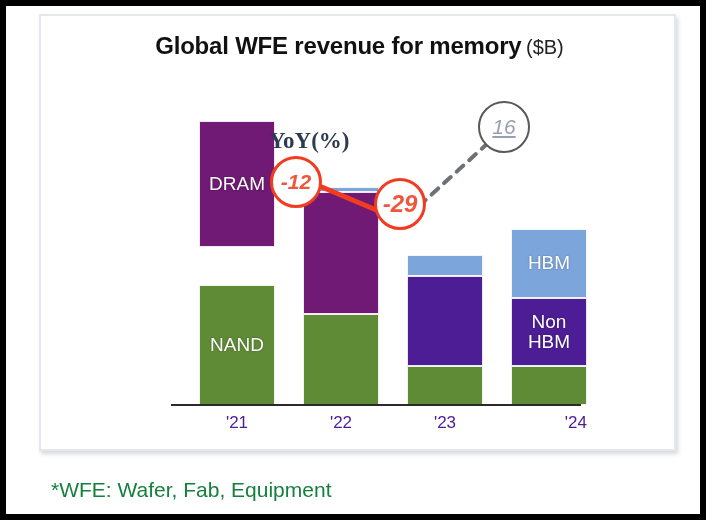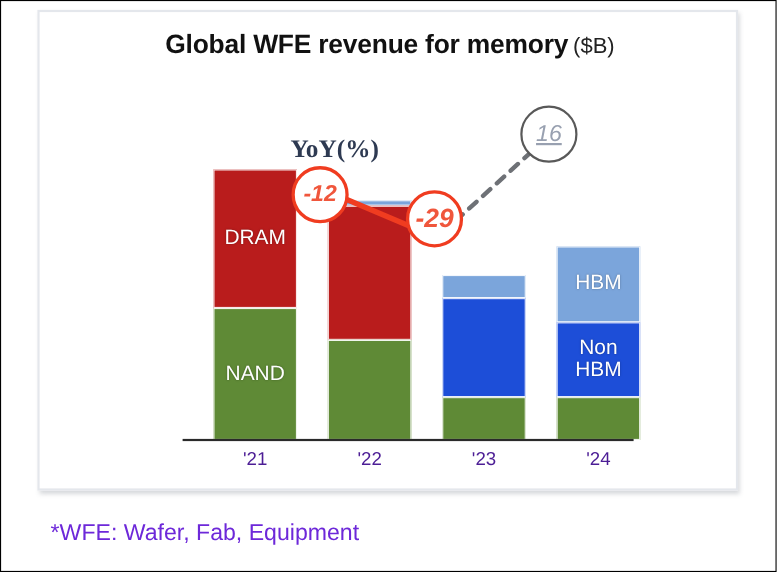--- a/index.html
+++ b/index.html
@@ -16,21 +16,21 @@
   }
 
   
   #slide-frame {
     position: absolute;
     left: 0;
     top: 0;
     width: 706px;
     height: 520px;
     box-sizing: border-box;
-    border: 1px solid #000000;
+    border: 6px solid #000000;
     background: #ffffff;
   }
 
   
   #chart-panel {
     position: absolute;
     left: 33px;
     top: 8px;
     width: 637px;
     height: 437px;
@@ -87,24 +87,24 @@
   }
   .seg {
     position: relative;
     width: 100%;
     box-sizing: border-box;
     border: 1px solid rgba(255,255,255,0.9);
     display: flex;
     align-items: center;
     justify-content: center;
   }
-  .seg-dram  { background: #b91c1c; }
+  .seg-dram  { background: #701a75; }
   .seg-nand  { background: #5F8A36; }
   .seg-hbm   { background: #7BA5DB; }
-  .seg-nonhbm{ background: #1d4ed8; }
+  .seg-nonhbm{ background: #4c1d95; }
 
   .seg-label {
     font-size: 19px;
     font-weight: normal;
     color: #ffffff;
     line-height: 1.07;
     text-align: center;
     text-shadow: 0 0 2px rgba(0,0,0,0.35);
     white-space: pre-line;
     pointer-events: none;
@@ -172,21 +172,21 @@
     width: 637px; height: 437px;
     pointer-events: none;
   }
 
   
   #footnote {
     position: absolute;
     left: 45px;
     top: 472px;
     font-size: 21px;
-    color: #6d28d9;
+    color: #15803d;
     white-space: nowrap;
     text-align: right;
   }
 </style>
 </head>
 <body>
 
 <div id="slide-frame">
 
   <div id="chart-panel">
@@ -197,21 +197,21 @@
     </div>
 
 
     <div id="plot-area">
 
       <div id="bars-host">
           <div class="bar-group" style="left: 158px;">
             <div class="seg seg-dram" style="height: 126px;">
               <span class="seg-label">DRAM</span>
             </div>
-            <div class="seg seg-nand" style="height: 120px;">
+            <div class="seg seg-nand" style="height: 120px; margin-top: 38px;">
               <span class="seg-label">NAND</span>
             </div>
           </div>
           <div class="bar-group" style="left: 262px;">
             <div class="seg seg-hbm" style="height: 5px;"></div>
             <div class="seg seg-dram" style="height: 122px;"></div>
             <div class="seg seg-nand" style="height: 91px;"></div>
           </div>
           <div class="bar-group" style="left: 366px;">
             <div class="seg seg-hbm" style="height: 21px;"></div>
@@ -229,21 +229,21 @@
             <div class="seg seg-nand" style="height: 39px;"></div>
           </div>
         </div>
 
       <div id="x-axis-line"></div>
 
       <div id="ticks-host">
           <div class="tick-label" style="left: 158px;">'21</div>
           <div class="tick-label" style="left: 262px;">'22</div>
           <div class="tick-label" style="left: 366px;">'23</div>
-          <div class="tick-label" style="left: 470px;">'24</div>
+          <div class="tick-label" style="left: 470px; text-align: right;">'24</div>
         </div>
 
       <svg id="yoy-svg" viewBox="0 0 637 437">
         <line x1="276" y1="169" x2="340" y2="196" stroke="#F03C20" stroke-width="5" stroke-linecap="round"></line>
         <line x1="378" y1="190" x2="447" y2="127" stroke="#6E7176" stroke-width="4" stroke-linecap="round" stroke-dasharray="9 8"></line>
       </svg>
 
       <div id="yoy-caption">YoY(%)</div>
 
       <div id="yoy-b1" class="yoy-bubble neg">-12</div>

